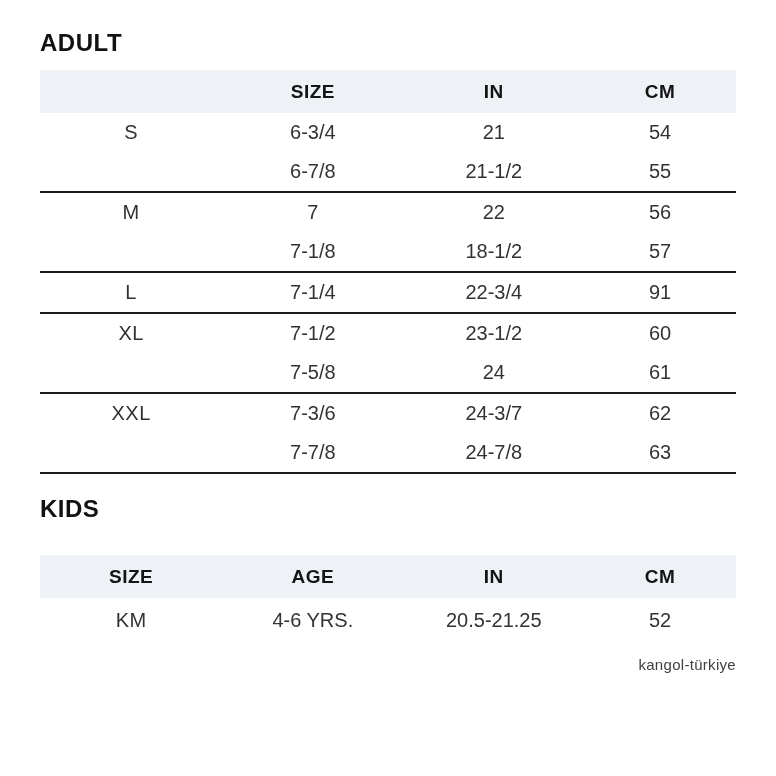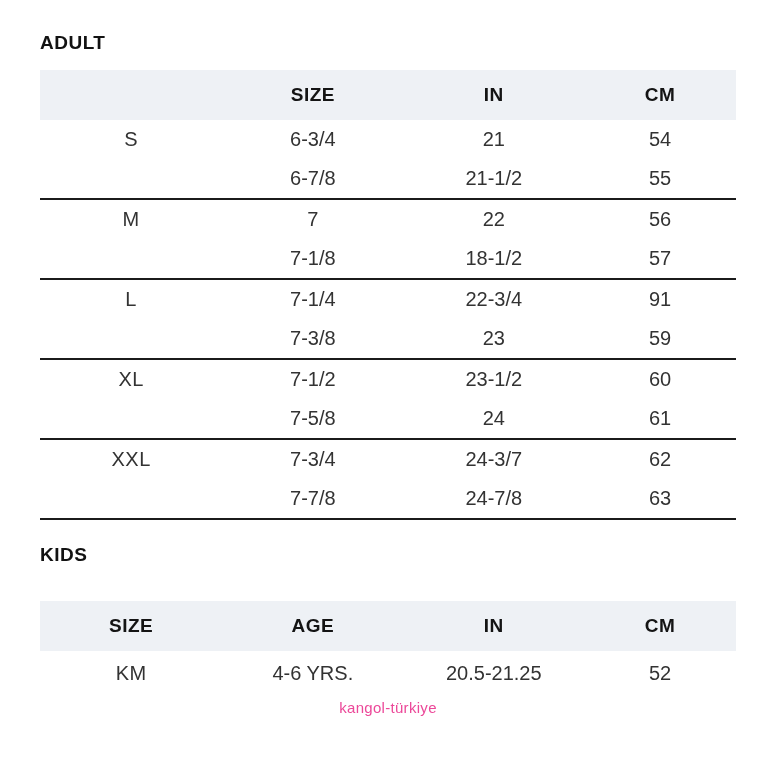--- a/index.html
+++ b/index.html
@@ -13,37 +13,37 @@
     width: 776px;
     height: 776px;
     box-sizing: border-box;
     padding: 0 40px;
     overflow: hidden;
     background: #ffffff;
   }
   .section-title {
     margin: 0;
     padding: 0;
-    font-size: 19px;
+    font-size: 24px;
     font-weight: 800;
     letter-spacing: 0.5px;
     color: #121212;
     line-height: 30px;
   }
   .section-title.adult { margin-top: 28px; margin-bottom: 12px; }
   .section-title.kids  { margin-top: 20px; margin-bottom: 31px; }
 
   table.size-table {
     width: 100%;
     border-collapse: collapse;
     table-layout: fixed;
   }
   table.size-table th {
     background: #eef1f5;
-    height: 50px;
+    height: 43px;
     font-size: 19px;
     font-weight: 700;
     letter-spacing: 0.5px;
     color: #141414;
     text-align: center;
     vertical-align: middle;
     padding: 0;
   }
   table.size-table td {
     text-align: center;
@@ -58,25 +58,25 @@
   td.size-label {
     font-weight: 700;
     font-size: 19px;
     color: #111;
     letter-spacing: 0.5px;
   }
   table.adult-table tbody.size-group {
     border-bottom: 2px solid #1b1b1b;
   }
   .watermark {
-    margin-top: 4px;
-    text-align: center;
+    margin-top: 14px;
+    text-align: right;
     font-size: 15px;
     font-weight: 400;
-    color: #ec4899;
+    color: #404040;
     letter-spacing: 0.3px;
   }
 </style>
 </head>
 <body>
 
 <div class="page">
 
   <h1 class="section-title adult">ADULT</h1>
 
@@ -123,45 +123,39 @@
         <td>57</td>
       </tr>
     </tbody>
     <tbody class="size-group">
       <tr>
         <td class="size-label">L</td>
         <td>7-1/4</td>
         <td>22-3/4</td>
         <td>91</td>
       </tr>
-      <tr>
-        <td class="size-label"></td>
-        <td>7-3/8</td>
-        <td>23</td>
-        <td>59</td>
-      </tr>
     </tbody>
     <tbody class="size-group">
       <tr>
         <td class="size-label">XL</td>
         <td>7-1/2</td>
         <td>23-1/2</td>
         <td>60</td>
       </tr>
       <tr>
         <td class="size-label"></td>
         <td>7-5/8</td>
         <td>24</td>
         <td>61</td>
       </tr>
     </tbody>
     <tbody class="size-group">
       <tr>
         <td class="size-label">XXL</td>
-        <td>7-3/4</td>
+        <td>7-3/6</td>
         <td>24-3/7</td>
         <td>62</td>
       </tr>
       <tr>
         <td class="size-label"></td>
         <td>7-7/8</td>
         <td>24-7/8</td>
         <td>63</td>
       </tr>
     </tbody>

